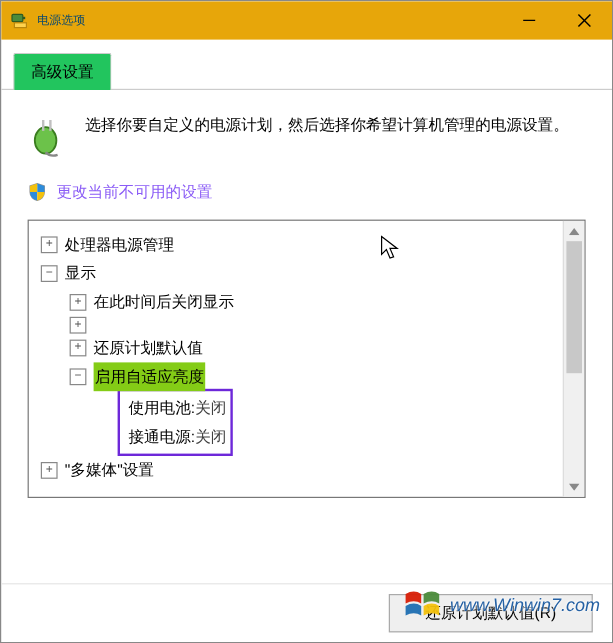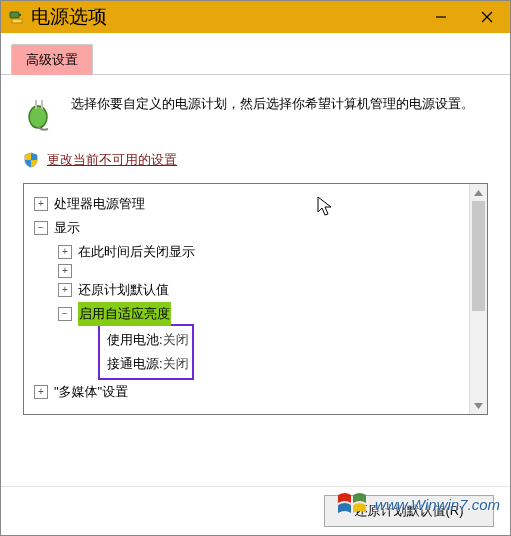--- a/index.html
+++ b/index.html
@@ -1,29 +1,29 @@
 <!DOCTYPE html>
 <html><head>
 <meta charset="utf-8">
 <style>
   html,body{margin:0;padding:0;font-family:"Microsoft YaHei","Segoe UI",sans-serif;font-size:13px;background:#fff;color:#000}
   .window{width:511px;height:536px;box-sizing:border-box;position:relative;border:1px solid #888;overflow:hidden}
   .titlebar{height:32px;background:#e7a60a;display:flex;align-items:center;padding:0 0 0 8px;position:relative}
   .title-icon{width:16px;height:16px;margin-right:6px}
-  .title-text{flex:1;color:#000000;font-size:19px}
+  .title-text{flex:1;color:#0c4a6e;font-size:10px}
   .win-btn{width:46px;height:32px;display:flex;align-items:center;justify-content:center;color:#000}
   .tabstrip{padding:10px 10px 0 10px;border-bottom:1px solid #ccc;display:flex}
-  .tab{padding:6px 14px;border:1px solid #ccc;border-bottom:none;background:#fca5a5;border-top-left-radius:2px;border-top-right-radius:2px;position:relative;top:1px}
+  .tab{padding:6px 14px;border:1px solid #ccc;border-bottom:none;background:#22c55e;border-top-left-radius:2px;border-top-right-radius:2px;position:relative;top:1px}
   .content{padding:18px 22px 12px 22px}
   .desc-row{display:flex;align-items:flex-start;margin-bottom:20px}
   .plug-icon{width:36px;height:36px;flex:0 0 36px;margin-right:12px;margin-top:2px}
   .desc-text{line-height:1.7}
   .link-row{display:flex;align-items:center;margin-bottom:14px}
   .shield{width:16px;height:16px;margin-right:8px}
-  .link{color:#7f1d1d;text-decoration:underline;cursor:pointer}
+  .link{color:#8b5cf6;cursor:pointer}
   .combo{border:1px solid #777;height:26px;display:flex;align-items:center;padding:0 8px;width:310px;position:relative;margin-bottom:8px}
   .combo::after{content:"";position:absolute;right:6px;top:10px;width:0;height:0;border-left:5px solid transparent;border-right:5px solid transparent;border-top:6px solid #555}
   .tree-wrap{border:1px solid #777;height:230px;position:relative;overflow:hidden}
   .tree{padding:8px 6px 8px 10px;line-height:24px;height:100%;box-sizing:border-box;overflow:hidden}
   .node{display:flex;align-items:center;white-space:nowrap}
   .tgl{width:12px;height:12px;border:1px solid #888;display:inline-flex;align-items:center;justify-content:center;font-size:10px;line-height:1;margin-right:6px;color:#555;cursor:pointer;flex:0 0 12px}
   .lvl1{padding-left:0}
   .lvl2{padding-left:24px}
   .hilite{background:#84cc16;padding:0 1px}
   .val{color:#404040}

